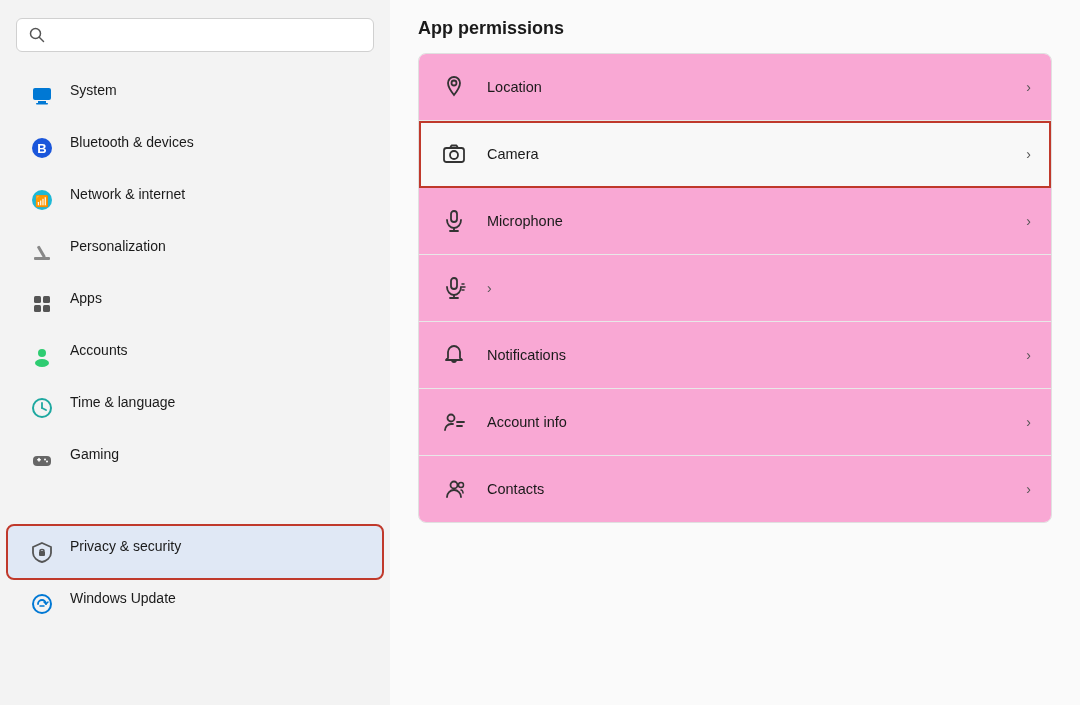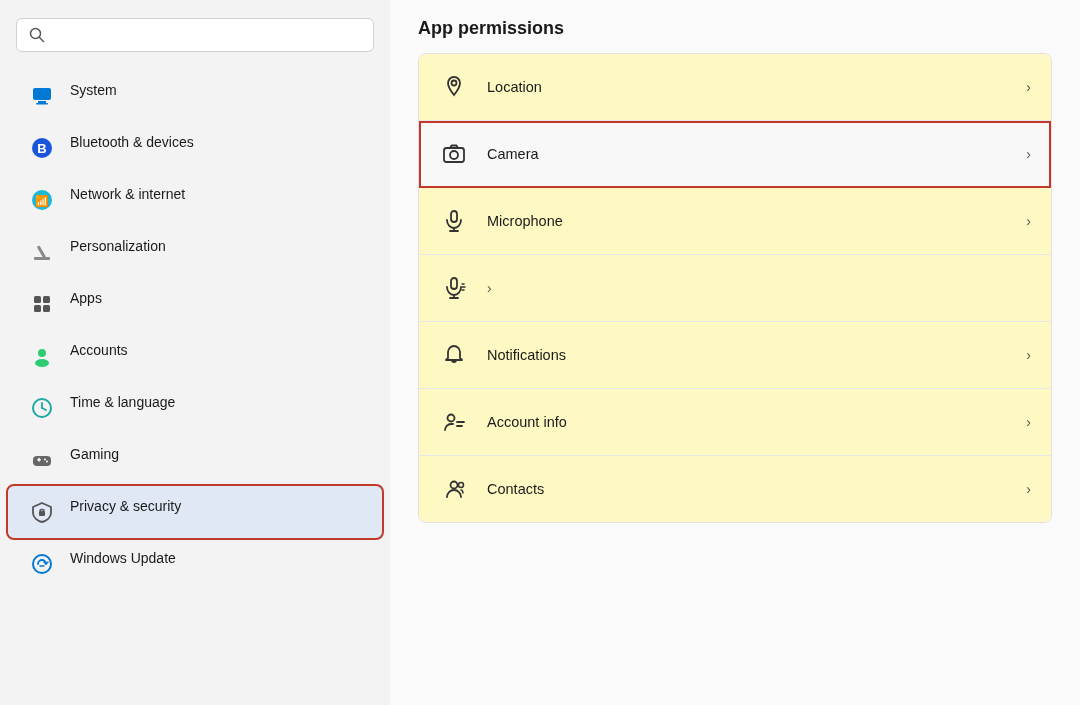--- a/index.html
+++ b/index.html
@@ -57,20 +57,21 @@
       border-radius: 6px;
       margin: 0 8px;
       font-size: 14px;
       color: #1a1a1a;
       position: relative;
     }
 
     .nav-item.active {
       background: #e0e8f5;
       outline: 2px solid #c0392b;
+      margin-top: 40px;
     }
 
     .nav-icon {
       width: 28px;
       height: 28px;
       display: flex;
       align-items: center;
       justify-content: center;
       flex-shrink: 0;
       font-size: 18px;
@@ -107,21 +108,21 @@
       overflow: hidden;
       border: 1px solid #e0e0e0;
       background: #fff;
     }
 
     .permission-item {
       display: flex;
       align-items: center;
       gap: 18px;
       padding: 18px 20px;
-      background: #fef9c3;
+      background: #f9a8d4;
       cursor: pointer;
       border-bottom: 1px solid #e8e8e8;
       position: relative;
       transition: background 0.1s;
     }
 
     .permission-item:last-child {
       border-bottom: none;
     }
 

